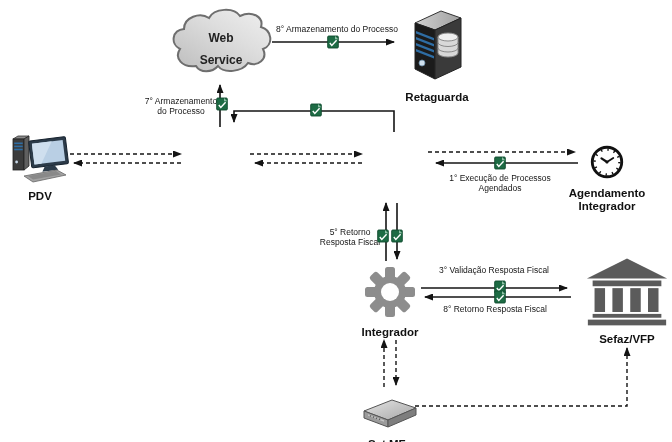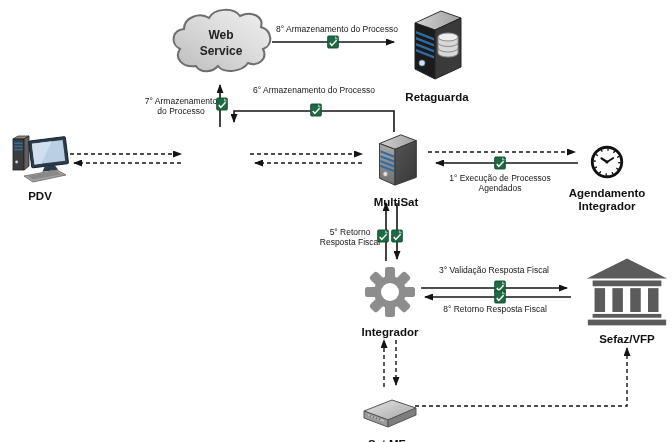--- a/index.html
+++ b/index.html
@@ -4,21 +4,21 @@
 <style>
   html,body{margin:0;padding:0;background:#ffffff}
   body{width:672px;height:442px;position:relative;overflow:hidden;
        font-family:"Liberation Sans",sans-serif;-webkit-font-smoothing:antialiased}
   .stage{position:absolute;left:0;top:0;width:672px;height:442px}
   svg.overlay{position:absolute;left:0;top:0;z-index:1}
   .node{position:absolute;display:flex;flex-direction:column;align-items:center;z-index:2}
   .node-label{font-weight:bold;font-size:11.5px;line-height:13px;color:#111;
               text-align:center;white-space:pre-line;margin-top:6px}
   .cloud-label{position:absolute;left:0;right:0;top:23px;text-align:center;font-weight:bold;
-               font-size:12px;line-height:16px;color:#222;white-space:pre-line}
+               font-size:12px;line-height:22px;color:#222;white-space:pre-line}
   .edge-label{position:absolute;z-index:3;font-weight:normal;font-size:8.5px;line-height:10px;
               color:#151515;text-align:center;white-space:pre-line;transform:translateX(-50%)}
   .doc-icon{position:absolute;z-index:4;width:13px;height:14px}
 </style>
 </head>
 <body>
 
 <div class="stage">
 
   <svg width="0" height="0" style="position:absolute" aria-hidden="true">
@@ -116,33 +116,20 @@
         <polygon points="26,12 46,12 33,33 26,33" fill="#cfdfee"></polygon>
         <polygon points="36,36 46,36 49,41 33,41" fill="#2c3b49"></polygon>
       </g>
       <polygon points="17,46 50,40 59,45 26,52" fill="#a2a2a2" stroke="#666" stroke-width="0.8"></polygon>
       <polygon points="21,46 49,41 54,44.5 26,49.5" fill="#898989"></polygon>
     </svg>
     <div class="node-label">PDV</div>
   </div>
 
 
-  <div class="node" style="left:352px;top:128px;width:88px">
-    <svg width="58" height="62" viewBox="0 0 60 62">
-      <polygon points="13,15 35,6 51,12 29,21" fill="url(#topFace)" stroke="#333" stroke-width="1"></polygon>
-      <polygon points="13,15 29,21 29,58 13,51" fill="url(#srvFront)" stroke="#333" stroke-width="1"></polygon>
-      <polygon points="29,21 51,12 51,50 29,58" fill="url(#srvSide)" stroke="#333" stroke-width="1"></polygon>
-      <polygon points="14,22 28,27.4 28,29.8 14,24.4" fill="#2e6da4"></polygon>
-      <polygon points="14,27 28,32.4 28,34.8 14,29.4" fill="#2e6da4"></polygon>
-      <polygon points="14,32 28,37.4 28,39.8 14,34.4" fill="#2e6da4"></polygon>
-      <polygon points="14,37 28,42.4 28,44.8 14,39.4" fill="#2e6da4"></polygon>
-      <circle cx="19" cy="46.5" r="2.6" fill="#e2e2e2" stroke="#777" stroke-width="0.8"></circle>
-    </svg>
-    <div class="node-label">MultiSat</div>
-  </div>
 
   <div class="node" style="left:566px;top:143px;width:82px">
     <svg width="38" height="38" viewBox="0 0 40 40">
       <circle cx="20" cy="20" r="15.5" fill="#ffffff" stroke="#111" stroke-width="3"></circle>
       <circle cx="20" cy="20" r="13" fill="none" stroke="#111" stroke-width="2.4" stroke-dasharray="1.4 5.41"></circle>
       <line x1="20" y1="20" x2="14.2" y2="16.2" stroke="#111" stroke-width="2.4" stroke-linecap="round"></line>
       <line x1="20" y1="20" x2="26.6" y2="15.8" stroke="#111" stroke-width="1.9" stroke-linecap="round"></line>
       <circle cx="20" cy="20" r="1.6" fill="#111"></circle>
     </svg>
     <div class="node-label">Agendamento
@@ -189,21 +176,20 @@
       <circle cx="14.5" cy="23.1" r="0.8" fill="#555"></circle>
       <circle cx="17.5" cy="24.2" r="0.8" fill="#555"></circle>
       <circle cx="20.5" cy="25.3" r="0.8" fill="#555"></circle>
     </svg>
     <div class="node-label">Sat MFe</div>
   </div>
 
   <div class="edge-label" style="left:337px;top:24px">8° Armazenamento do Processo</div>
   <div class="edge-label" style="left:181px;top:96px">7° Armazenamento
 do Processo</div>
-  <div class="edge-label" style="left:314px;top:85px">6° Armazenamento do Processo</div>
   <div class="edge-label" style="left:500px;top:173px">1° Execução de Processos
 Agendados</div>
   <div class="edge-label" style="left:350px;top:227px">5° Retorno
 Resposta Fiscal</div>
   <div class="edge-label" style="left:494px;top:265px">3° Validação Resposta Fiscal</div>
   <div class="edge-label" style="left:495px;top:304px">8° Retorno Resposta Fiscal</div>
 
   <svg class="doc-icon" style="left:327px;top:35px" viewBox="0 0 13 14">
       <rect x="0.7" y="1" width="10.6" height="12" rx="1" fill="#1d6b44" stroke="#0e4a2d" stroke-width="0.9"></rect>
       <polygon points="8,1 11.3,4.3 8,4.3" fill="#8fc0a6"></polygon>

